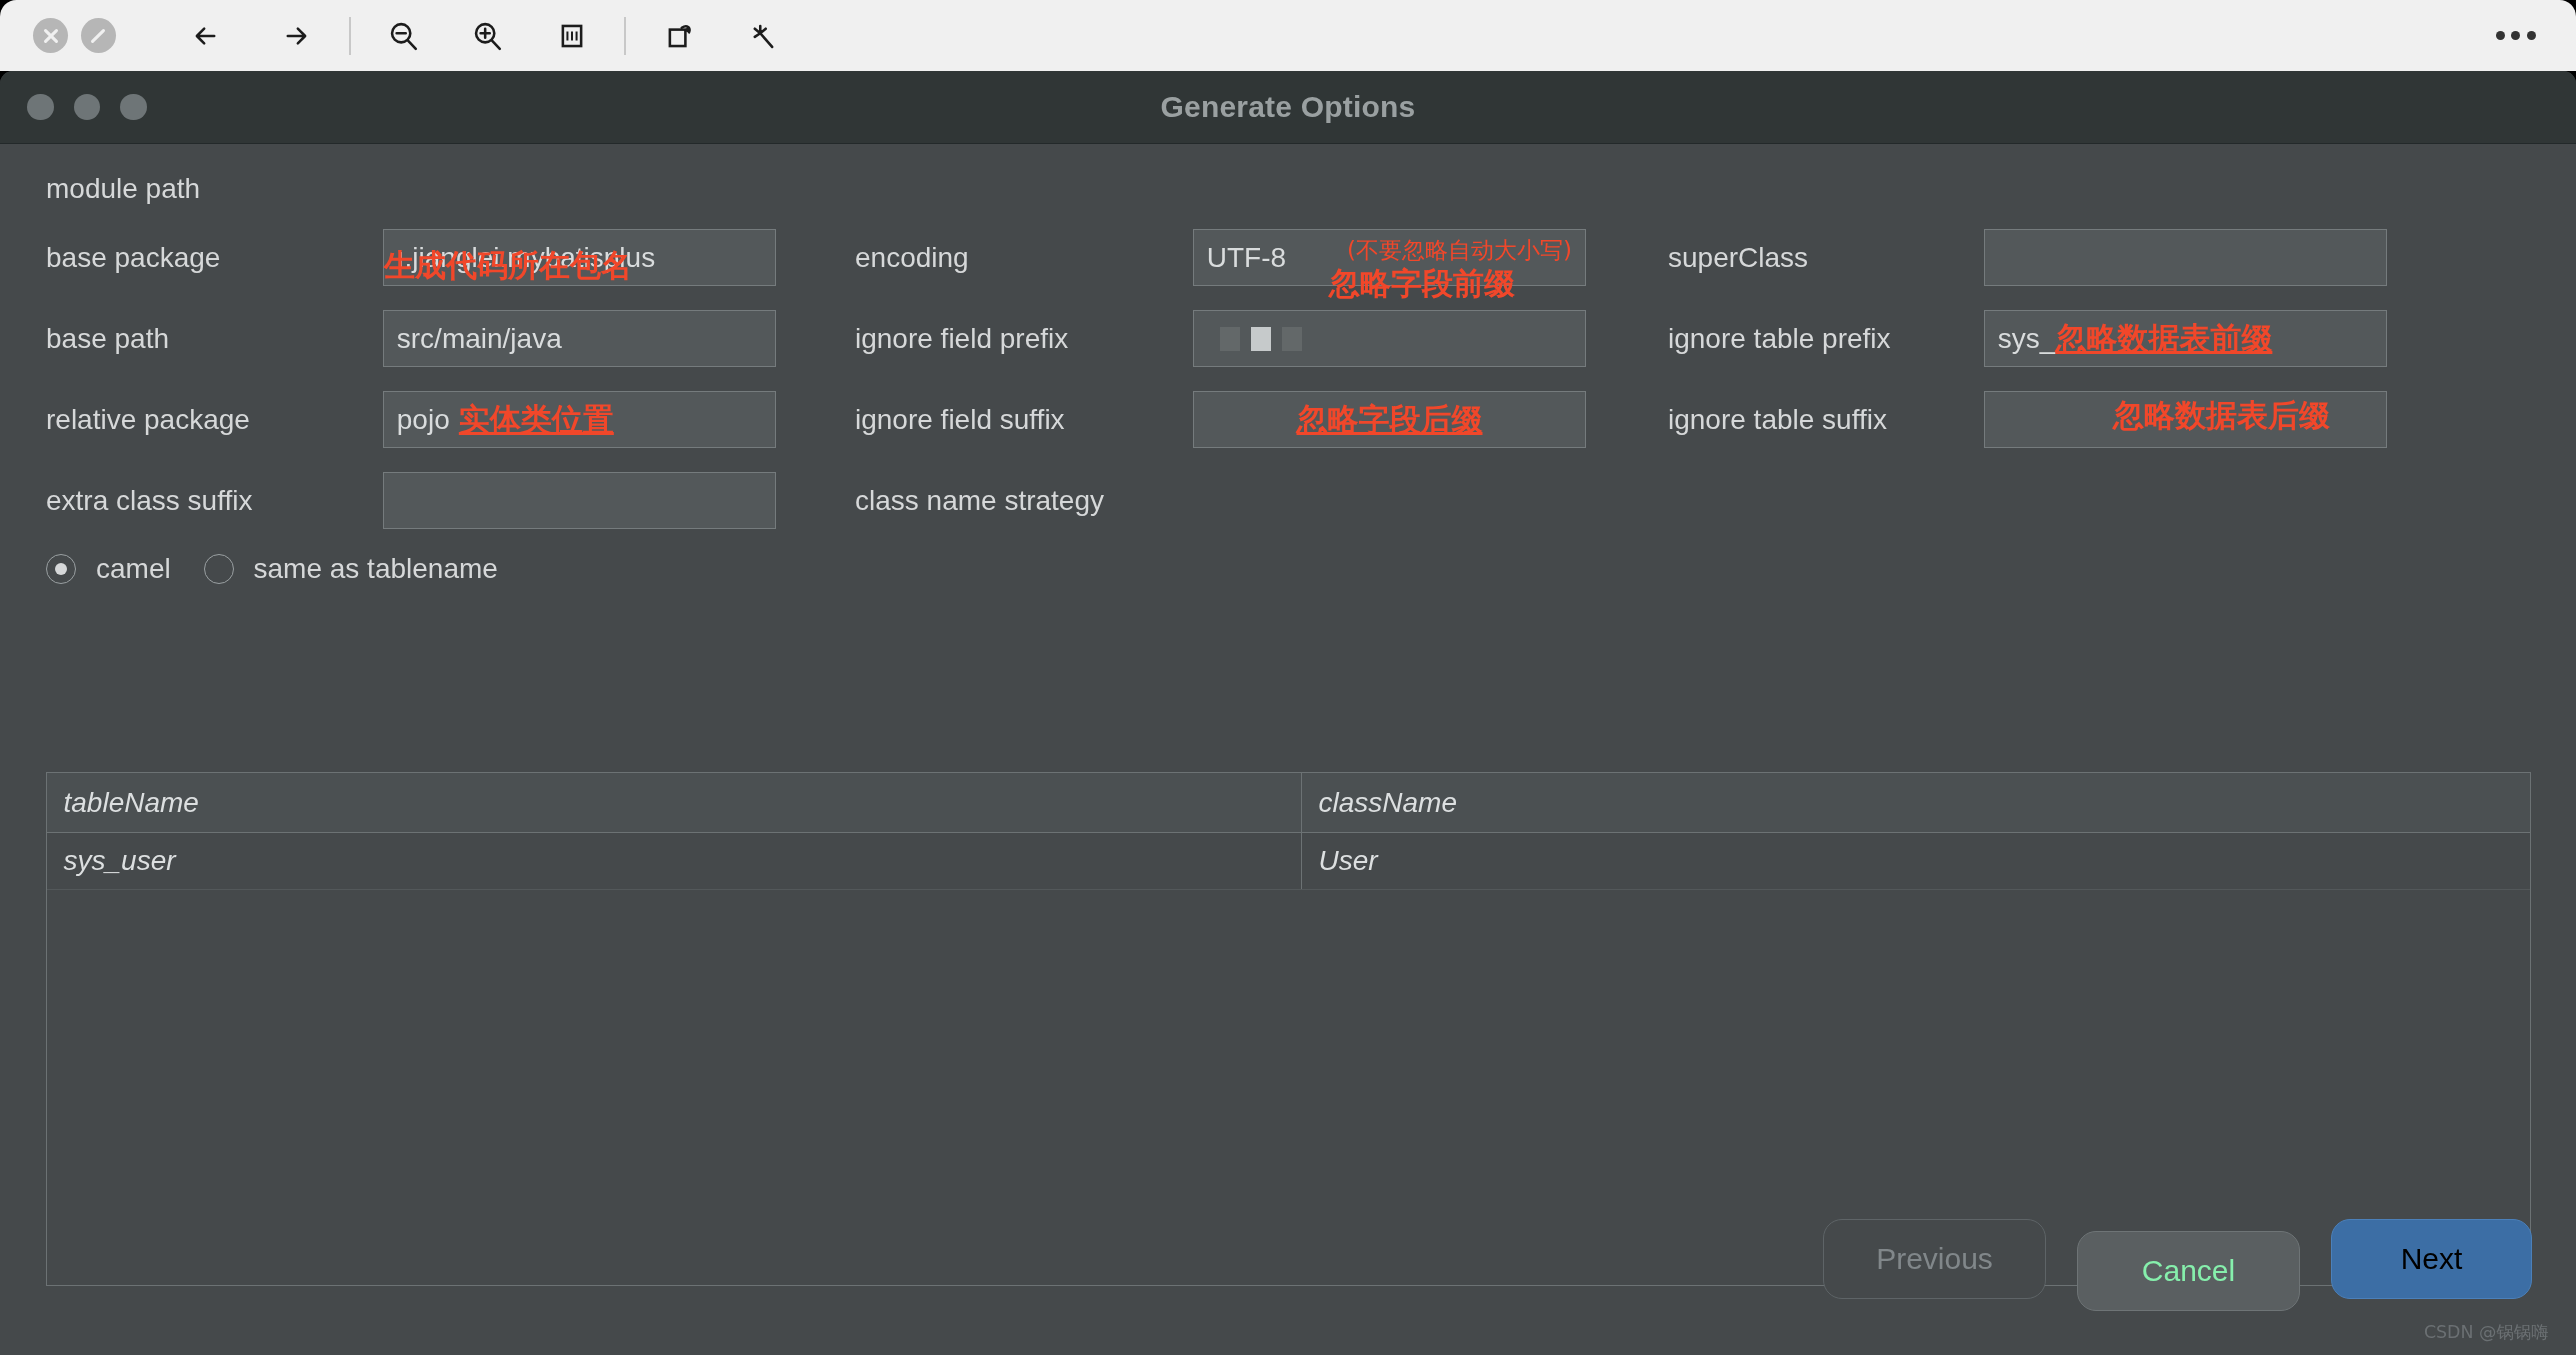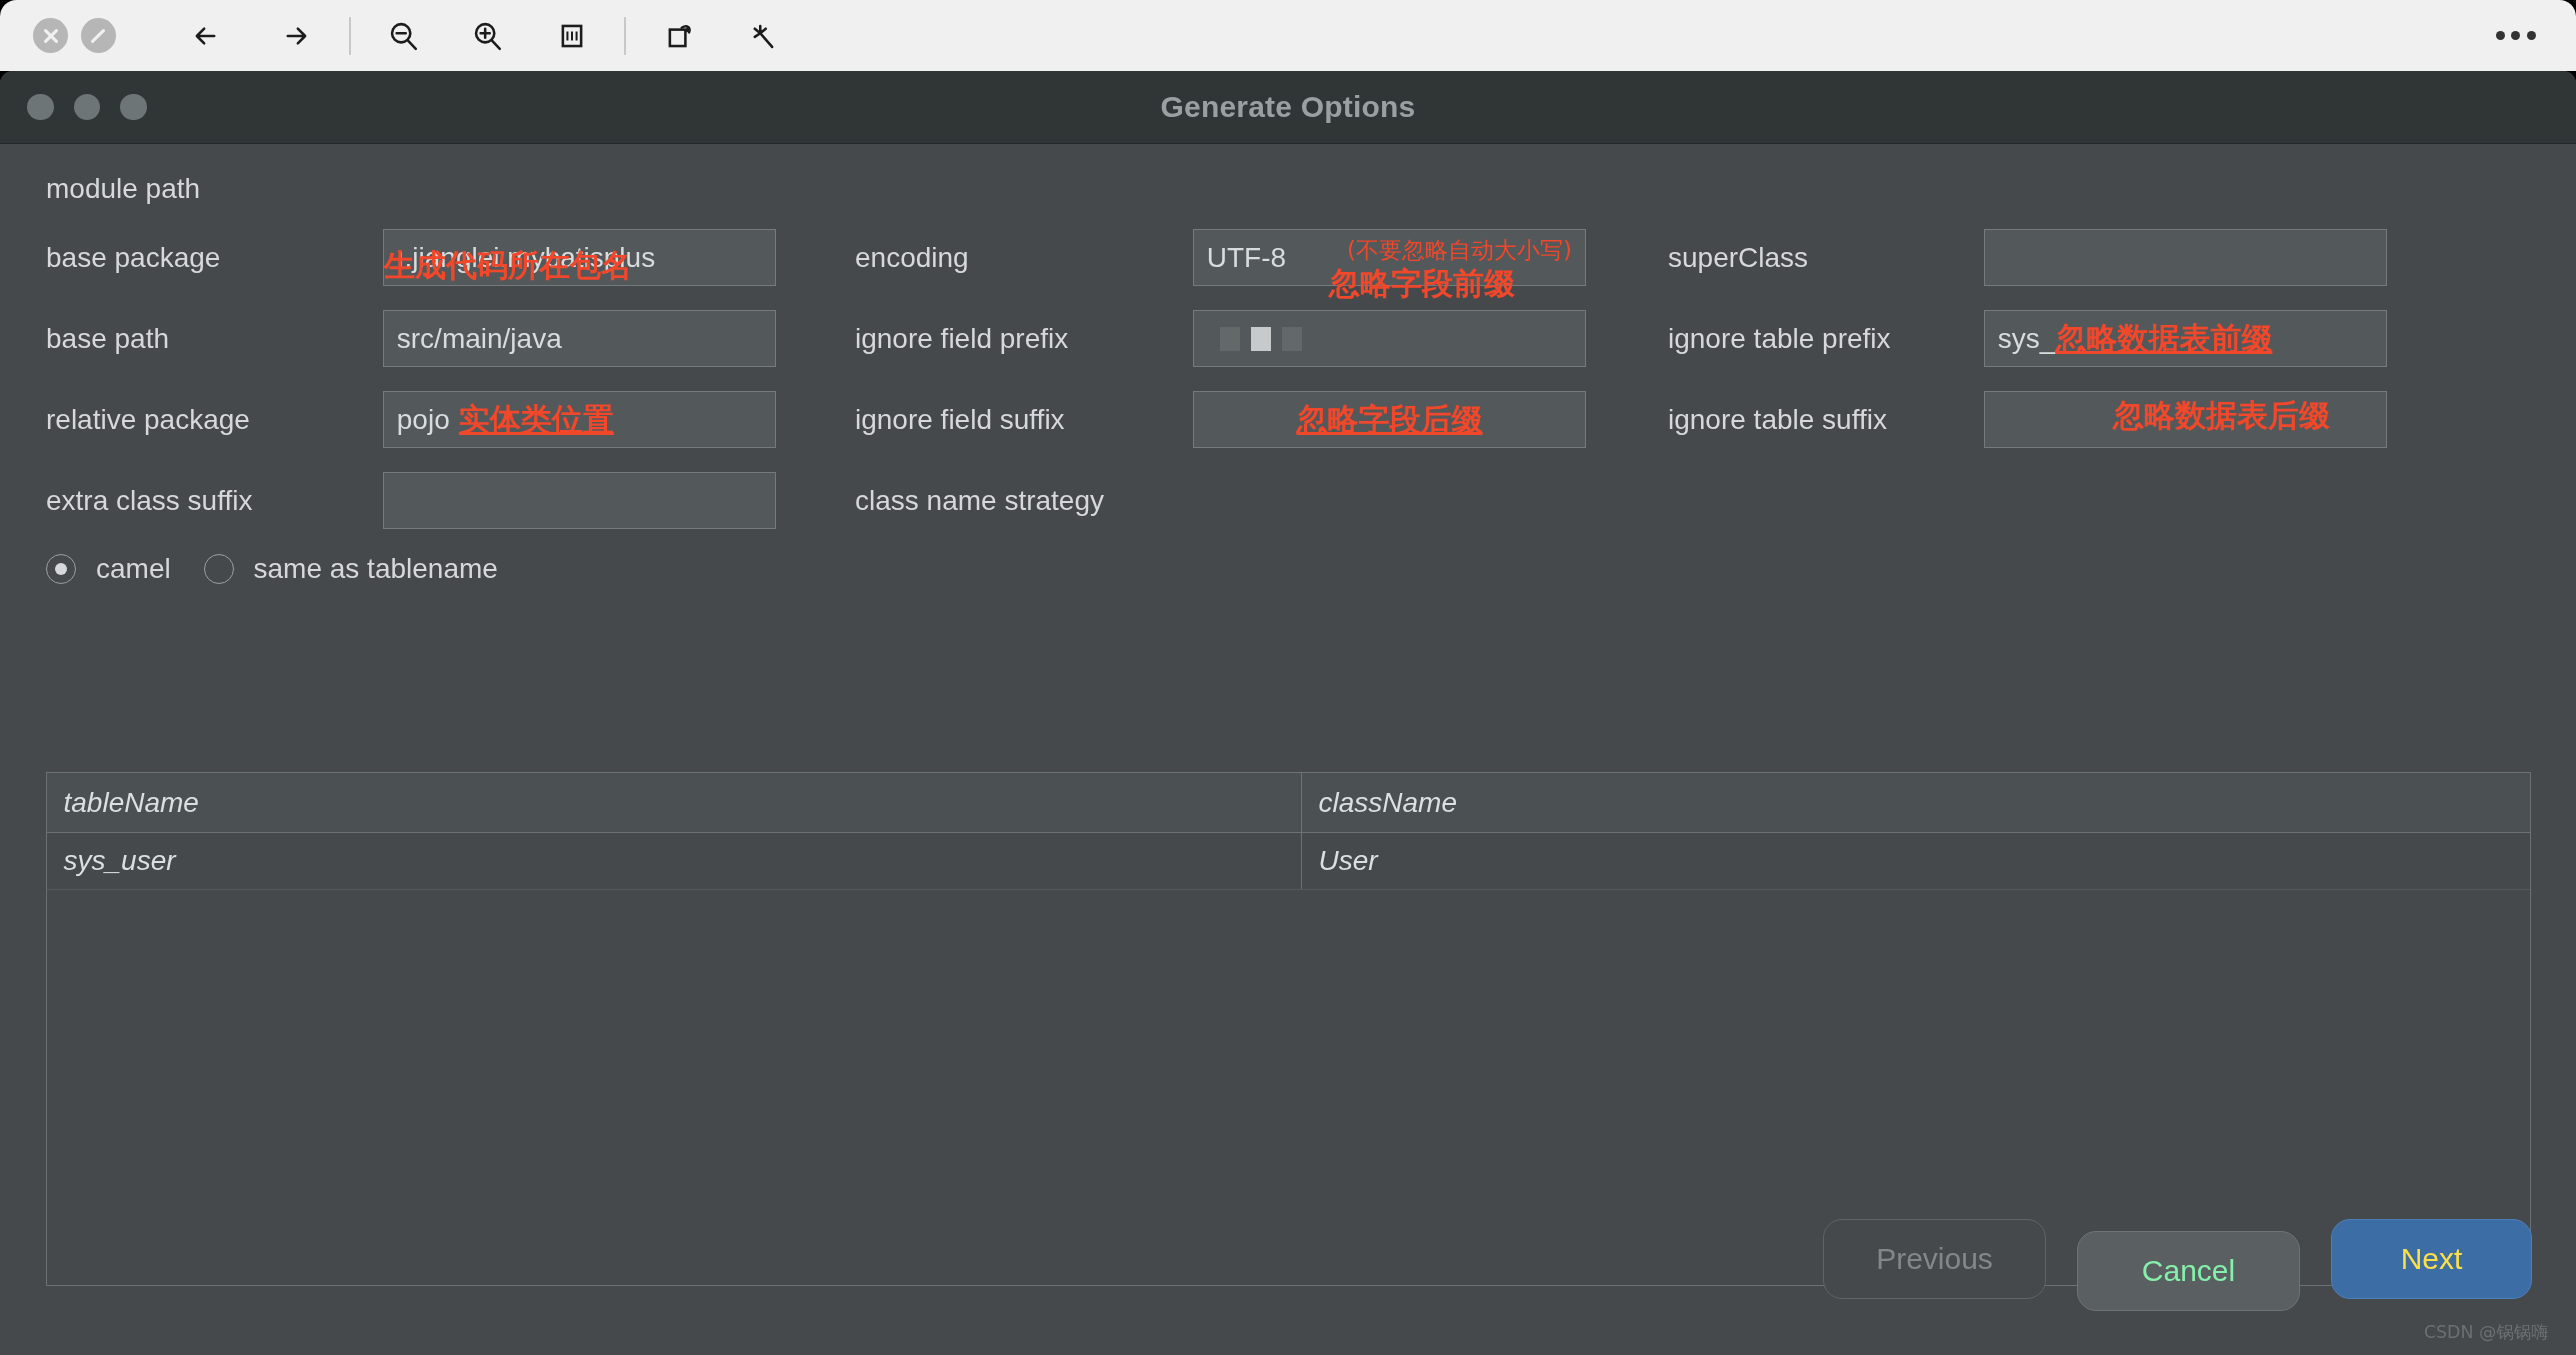--- a/index.html
+++ b/index.html
@@ -261,21 +261,21 @@
   }
   .btn-normal {
     background: #5a5f61;
     border: 0.9px solid #6e7476;
     color: #86efac;
     margin-top: 25px;
   }
   .btn-primary {
     background: #3c6ea5;
     border: 0.9px solid #4b80ba;
-    color: #fde047;
+    color: #000000;
     min-width: 201px;
   }
 
   .watermark {
     position: absolute;
     right: 27.4px;
     bottom: 11px;
     color: #6b7073;
     font-size: 17.4px;
     font-family: "DejaVu Sans", sans-serif;

